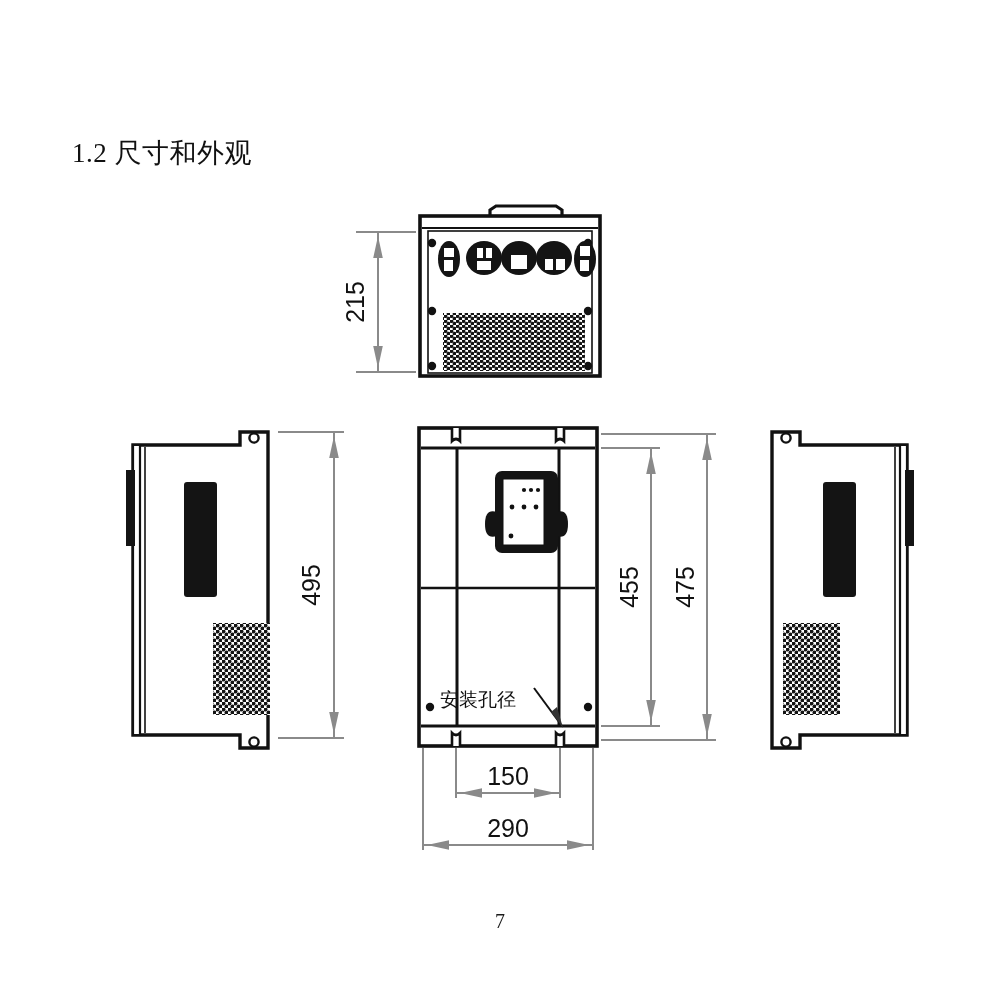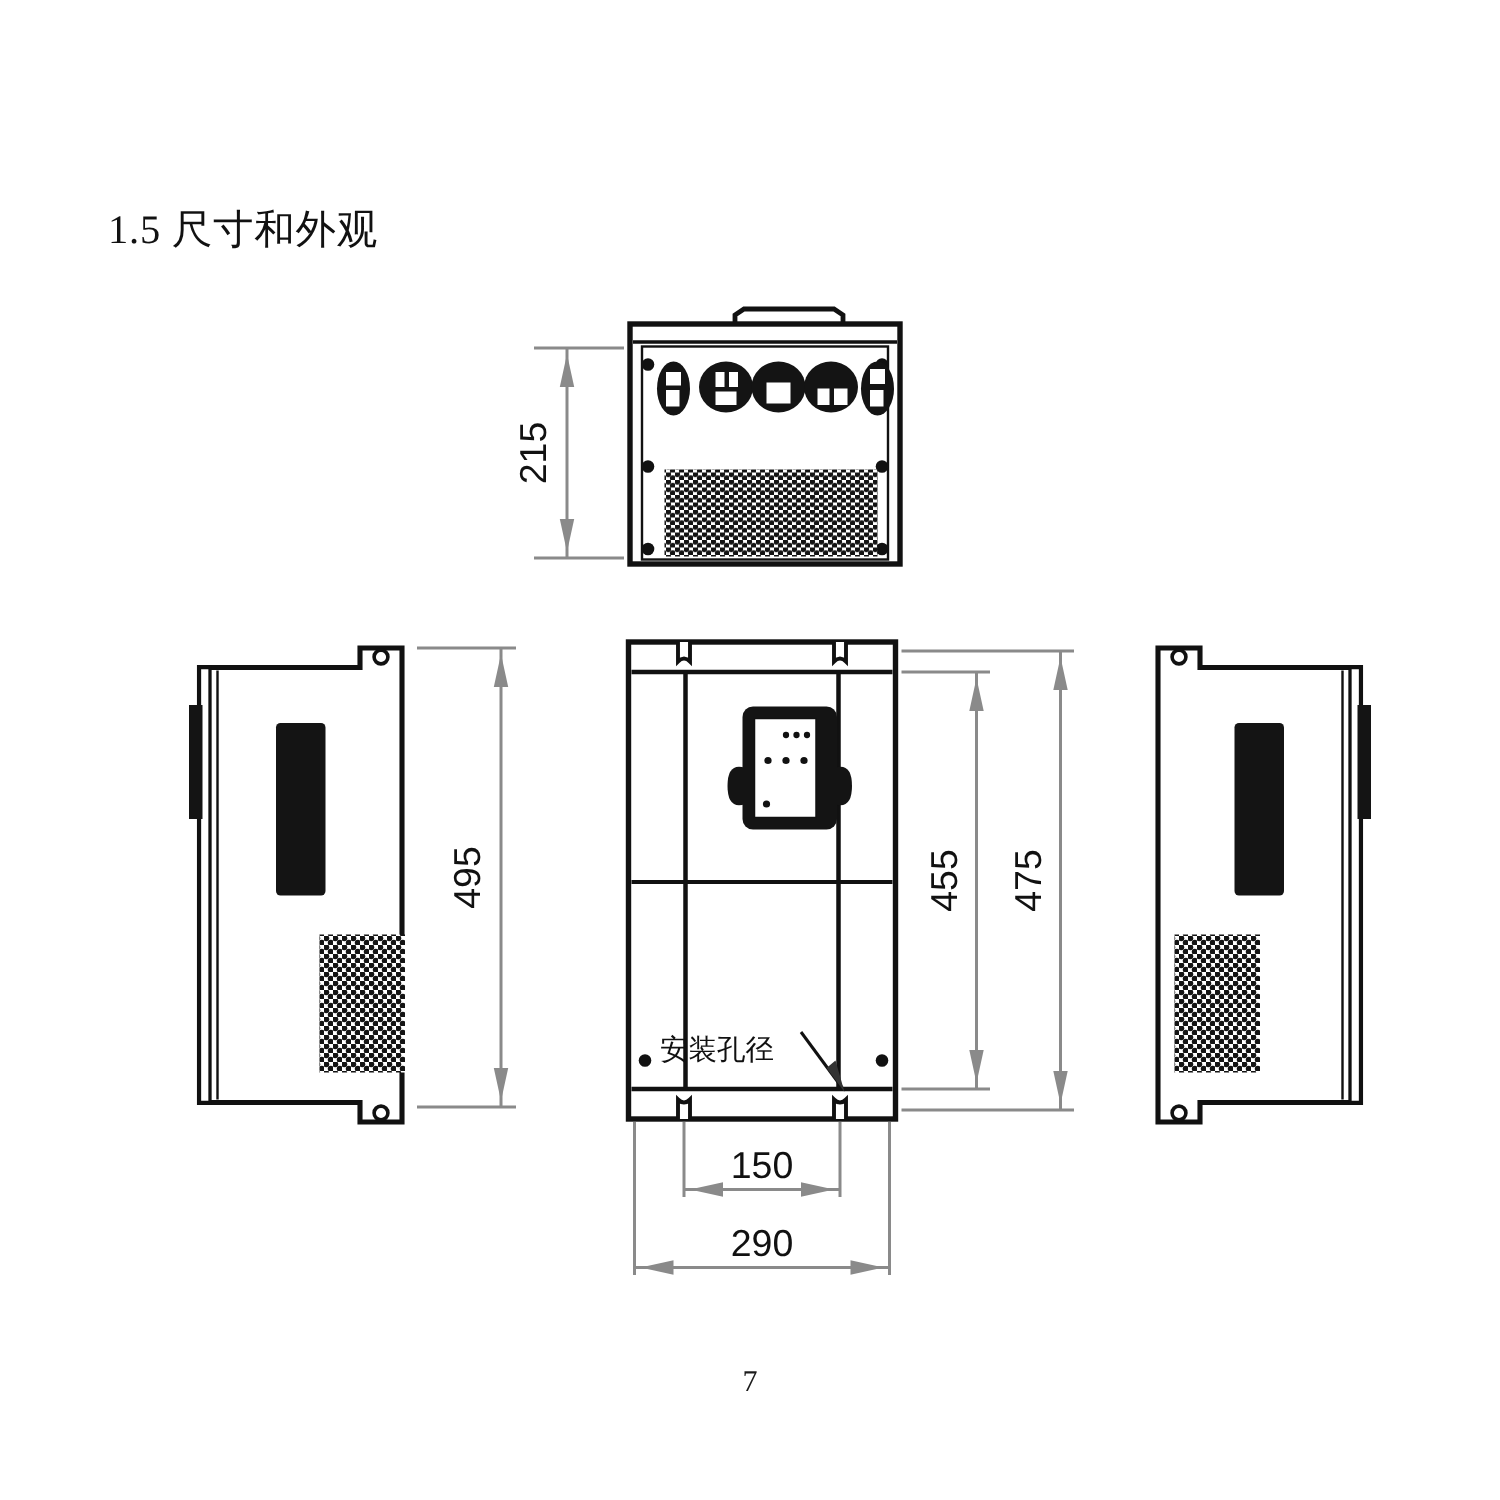--- a/index.html
+++ b/index.html
@@ -57,21 +57,21 @@
     font-family: "Liberation Serif", "DejaVu Serif", serif;
     font-size: 19px;
     fill: #111111;
   }
 </style>
 </head>
 <body>
 
 <div id="page">
 
-  <div id="section-title">1.5 尺寸和外观</div>
+  <div id="section-title">1.2 尺寸和外观</div>
 
   <div id="drawing">
     <svg width="1000" height="1000" viewBox="0 0 1000 1000">
       <defs>
 
         <pattern id="ventDots" x="0" y="0" width="6" height="6" patternUnits="userSpaceOnUse">
           <rect x="0" y="0" width="6" height="6" fill="#ffffff"></rect>
           <circle cx="1.5" cy="1.5" r="2.0" fill="#141414"></circle>
           <circle cx="4.5" cy="4.5" r="2.0" fill="#141414"></circle>
         </pattern>

